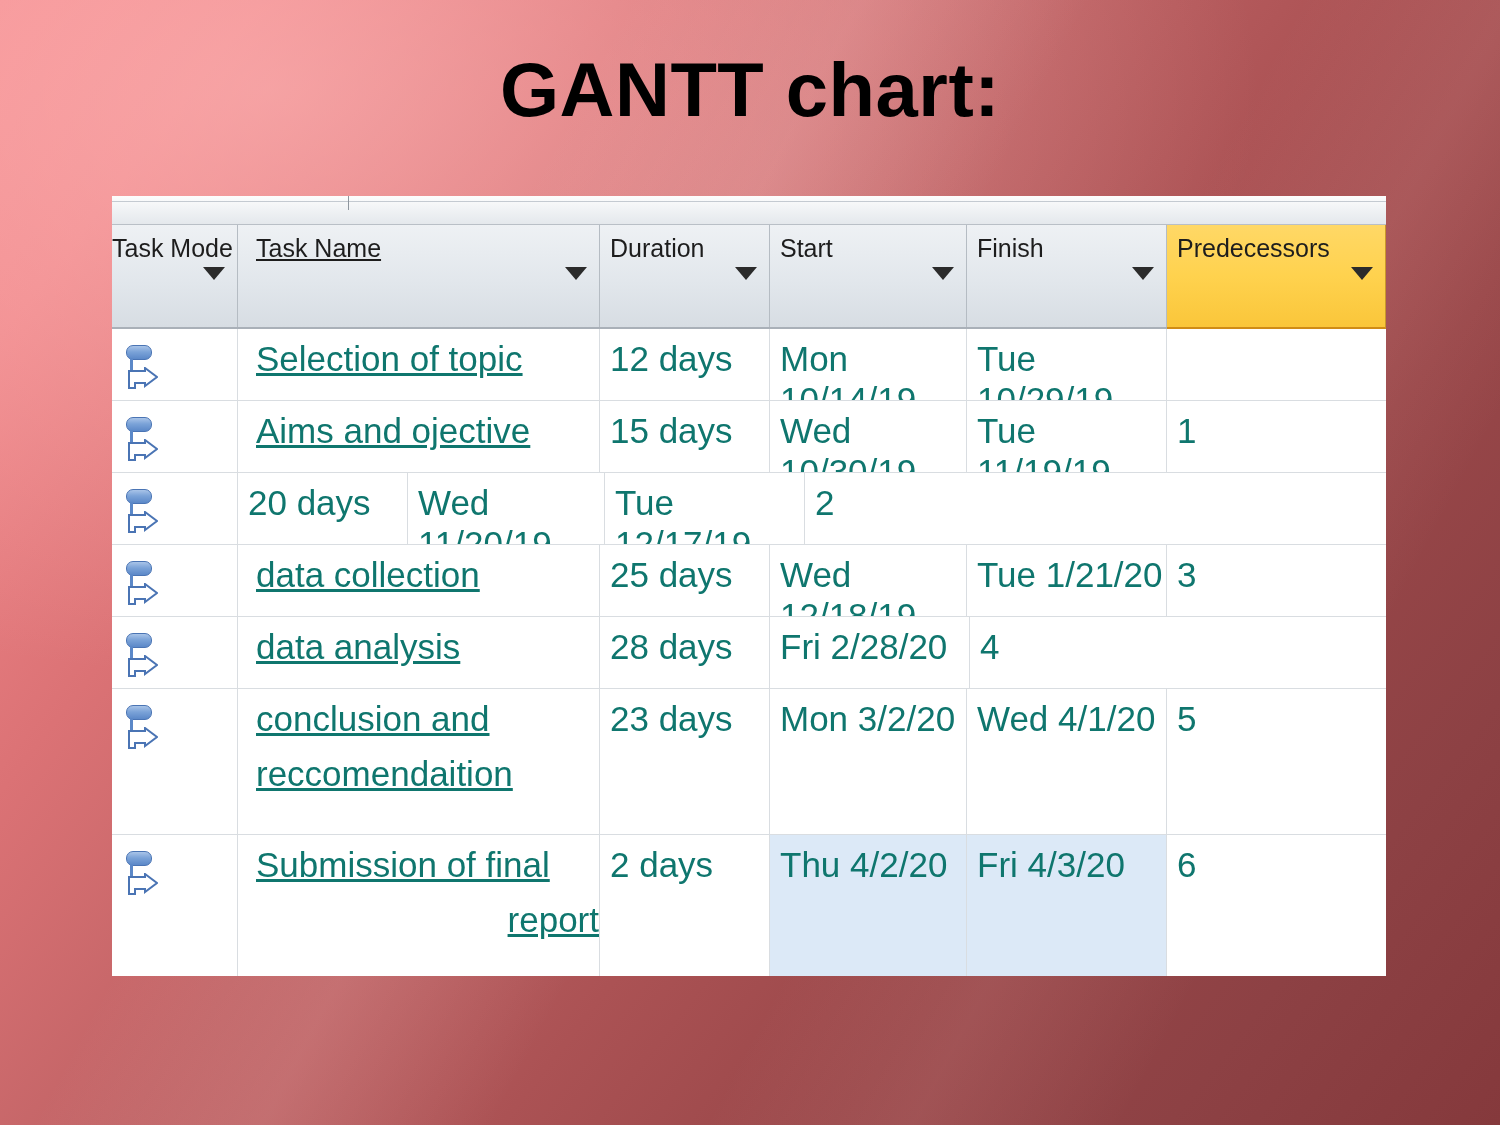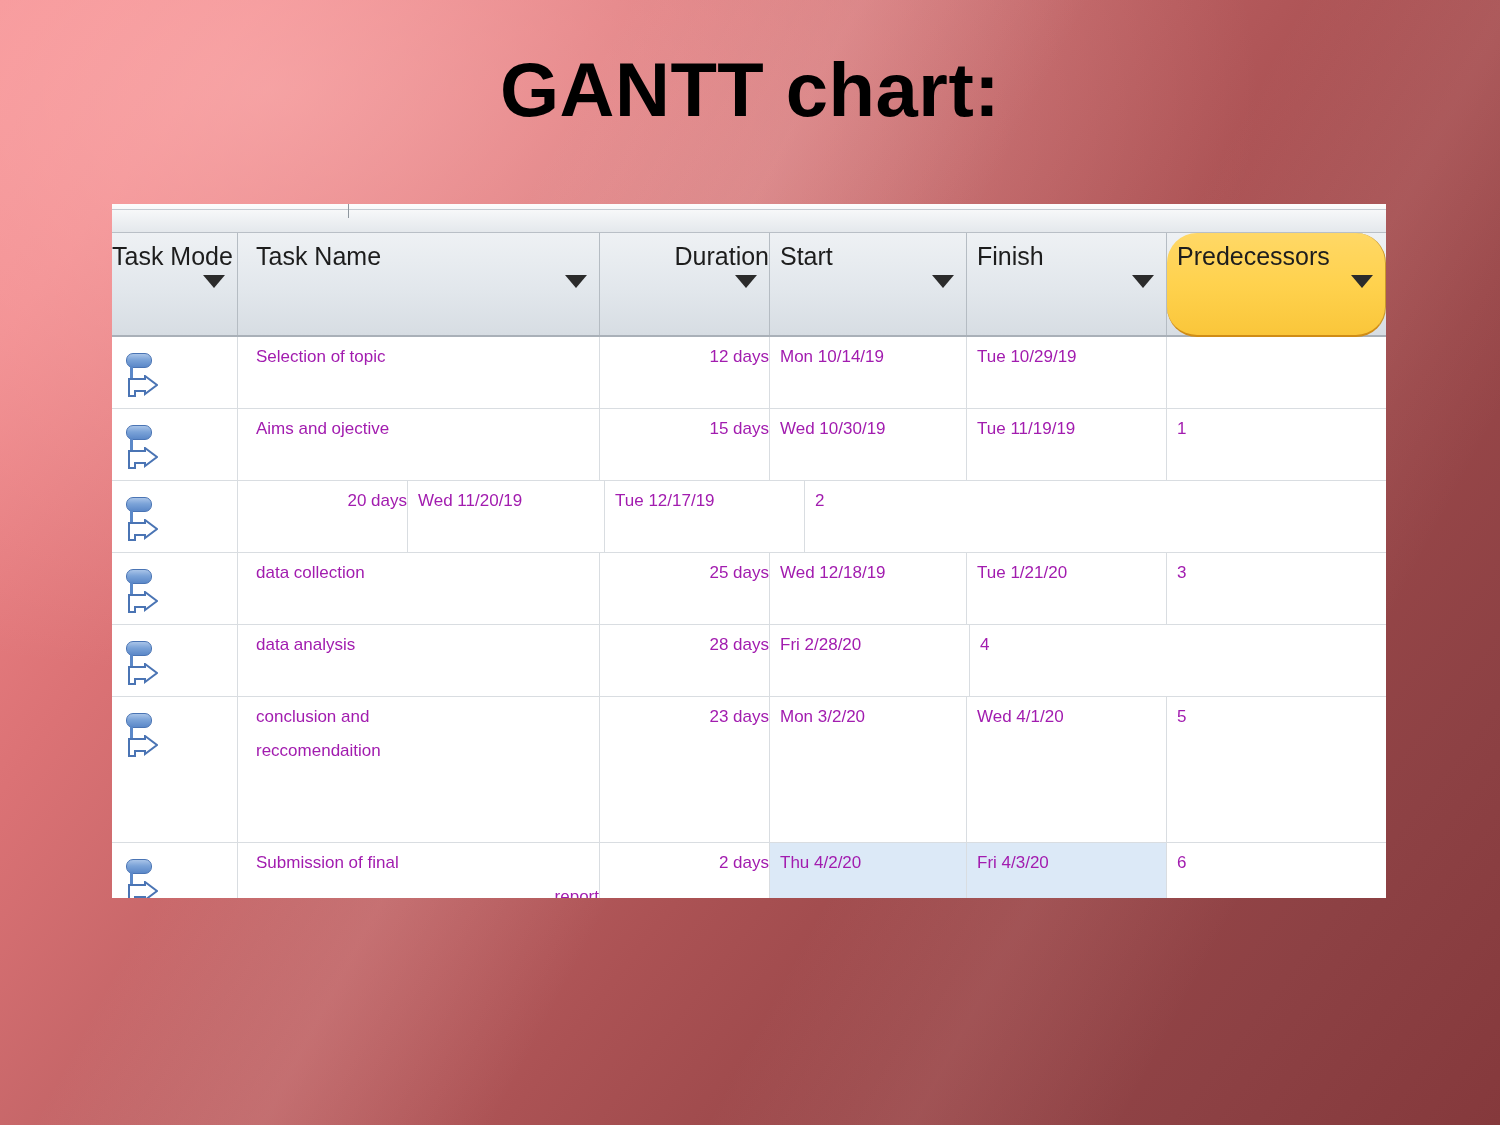--- a/index.html
+++ b/index.html
@@ -54,25 +54,24 @@
     letter-spacing: 0.5px;
     line-height: 1.0;
   }
 
   
   #grid {
     position: absolute;
     left: 112px;
     top: 196px;
     width: 1274px;
-    height: 694px;
+    height: 780px;
     background: #ffffff;
     overflow: hidden;
     box-sizing: border-box;
-    margin-top: 8px;
   }
 
   
   .top-strip {
     position: relative;
     height: 29px;
     background: linear-gradient(180deg, #fdfdfd 0%, #f2f4f6 40%, #e4e8ec 100%);
     border-bottom: 1px solid #b9bfc6;
     box-sizing: border-box;
   }
@@ -107,21 +106,20 @@
     font-size: 25px;
     color: #1d1d1d;
     line-height: 1.16;
     overflow: hidden;
   }
   .head-cell.predecessors {
     background: linear-gradient(180deg, #ffd866 0%, #ffd24e 50%, #fac63a 100%);
     border-right: 1px solid #c9972a;
     border-bottom: 2px solid #d08c16;
     margin-bottom: -2px;
-    border-radius: 30px;
   }
   .filter-arrow {
     position: absolute;
     right: 12px;
     top: 42px;
     width: 0; height: 0;
     border-left: 11px solid transparent;
     border-right: 11px solid transparent;
     border-top: 13px solid #2b2b2b;
   }
@@ -133,32 +131,32 @@
     box-sizing: border-box;
   }
   .row.h1 { height: 72px; }
   .row.h2 { height: 146px; }
   .row.partial { height: 48px; border-bottom: none; }
 
   .cell {
     box-sizing: border-box;
     border-right: 1px solid #d9dde1;
     padding: 10px 0 0 10px;
-    font-size: 17px;
-    color: #a21caf;
+    font-size: 35px;
+    color: #0f766e;
     line-height: 1.17;
     overflow: hidden;
     background: #ffffff;
   }
   .cell.selected { background: #dce9f7; }
 
   
   .c-mode  { width: 126px; padding-left: 0; }
-  .c-name  { width: 362px; padding-left: 18px; }
-  .c-dur   { width: 170px; text-align: right; }
+  .c-name  { width: 362px; padding-left: 18px; text-decoration: underline; }
+  .c-dur   { width: 170px; }
   .c-start { width: 197px; }
   .c-fin   { width: 200px; }
   .c-pred  { width: 219px; border-right: none; }
 
   
   .mode-icon {
     position: relative;
     width: 40px;
     height: 48px;
     margin: 6px 0 0 12px;

